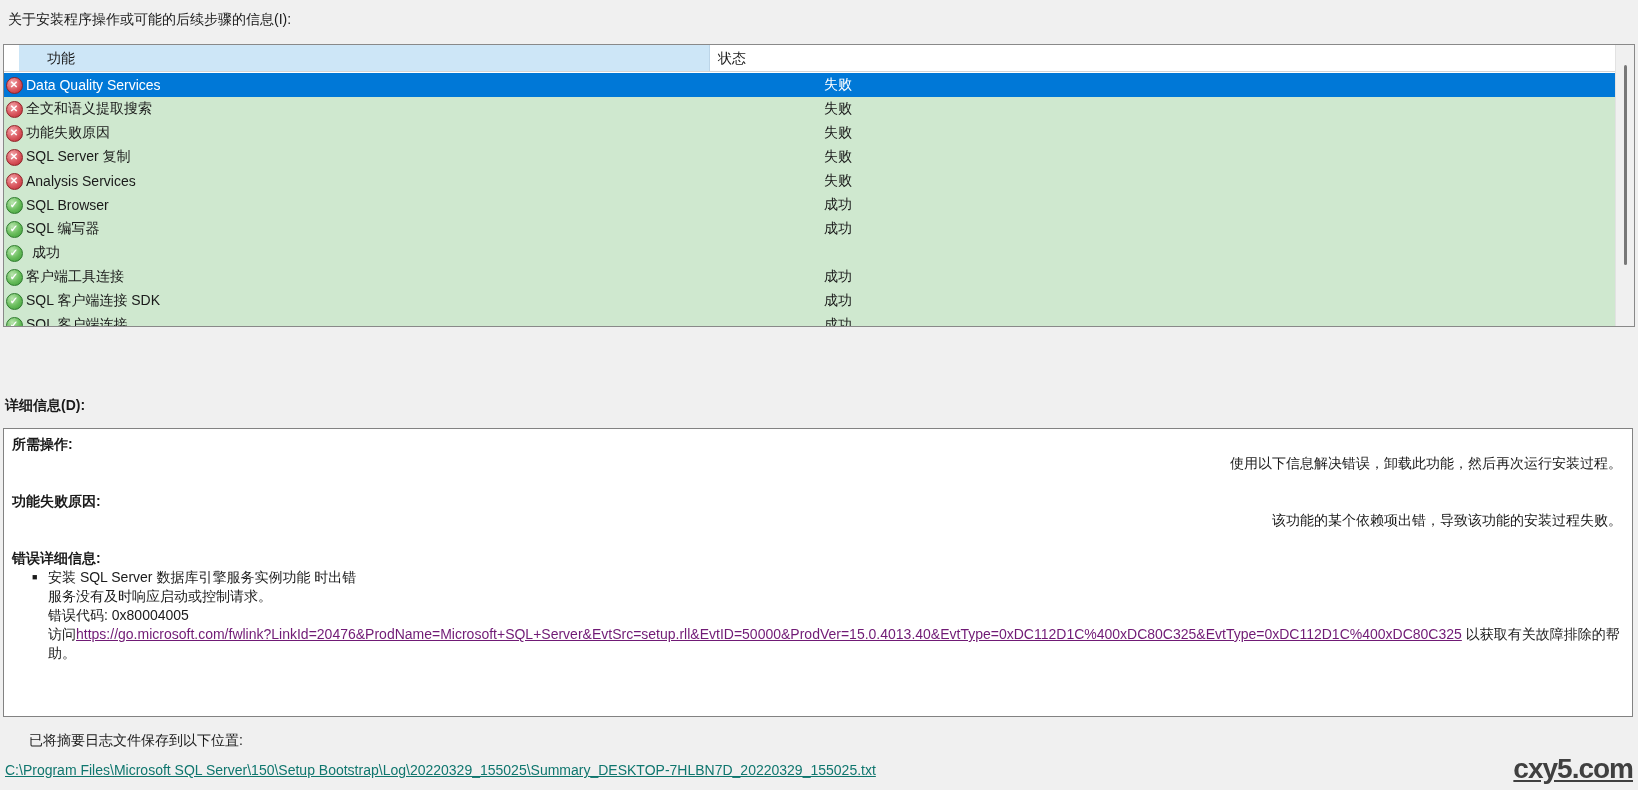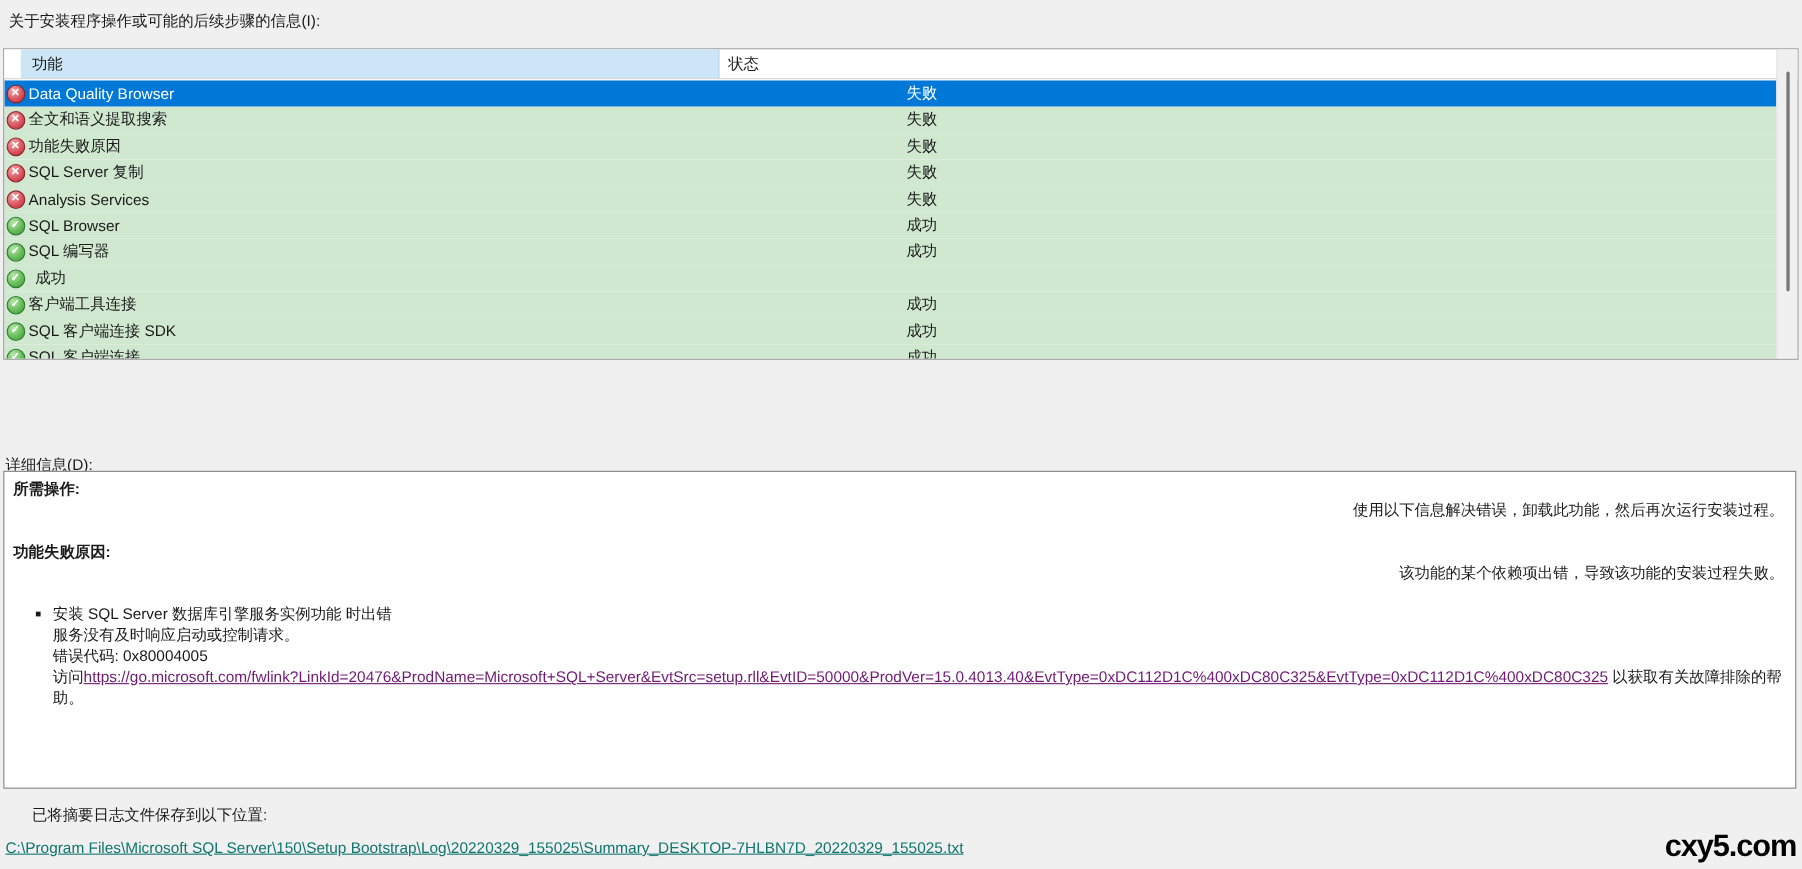--- a/index.html
+++ b/index.html
@@ -14,22 +14,22 @@
   .label { position:absolute; left:8px; white-space:nowrap; }
 
   
   .feature-table {
     position:absolute; left:3px; top:44px; width:1632px; height:283px;
     background:#ffffff; border:1px solid #898989;
   }
   .ft-header { display:flex; height:27px; background:#ffffff; border-bottom:1px solid #d5d5d5; }
   .ft-header .h-icon { width:15px; background:#ffffff; }
   .ft-header .h-feature {
-    width:635px; background:#cde6f7; border-right:1px solid #bcd5e8;
-    line-height:26px; padding-left:10px;
+    width:691px; background:#cde6f7; border-right:1px solid #bcd5e8;
+    line-height:26px; padding-left:28px;
   }
   .ft-header .h-status { flex:1; line-height:26px; padding-left:8px; }
   .ft-body { position:absolute; left:0; top:28px; width:1611px; height:253px; overflow:hidden; }
   .row { display:flex; align-items:center; height:24px; background:#cfe8cf; }
   .row.selected { background:#0078d7; color:#ffffff; }
   .cell-icon { width:20px; display:flex; align-items:center; justify-content:center; }
   .status-icon {
     width:17px; height:17px; border-radius:50%;
     display:inline-flex; align-items:center; justify-content:center;
     font-size:10px; font-weight:bold; color:#ffffff; line-height:1;
@@ -64,41 +64,42 @@
   .bullet-line { position:relative; }
   .bullet-glyph { position:absolute; left:-16px; top:0; font-size:9px; }
   .link-wrap { padding-left:36px; word-wrap:break-word; overflow-wrap:break-word; }
   a.ext-link { color:#701a75; text-decoration:underline; word-break:break-all; cursor:pointer; }
   a.file-link {
     position:absolute; left:5px; top:762px;
     color:#0f766e; text-decoration:underline; cursor:pointer; white-space:nowrap;
   }
   .watermark {
     position:absolute; right:5px; top:753px;
-    color:#000000; font-weight:bold; font-size:28px; letter-spacing:-1px;
+    color:#404040; font-weight:bold; font-size:28px; letter-spacing:-1px;
     font-family:"Liberation Sans", sans-serif;
+    text-decoration:underline;
   }
 </style>
 </head>
 <body>
 
 <div class="label" style="top:11px;">关于安装程序操作或可能的后续步骤的信息(I):</div>
 
 <div class="feature-table">
   <div class="ft-header">
     <div class="h-icon"></div>
     <div class="h-feature">功能</div>
     <div class="h-status">状态</div>
   </div>
   <div class="ft-body">
       <div class="row selected">
         <span class="cell-icon">
           <span class="status-icon failure">✕</span>
         </span>
-        <span class="cell-feature">Data Quality Browser</span>
+        <span class="cell-feature">Data Quality Services</span>
         <span class="cell-status">失败</span>
       </div>
       <div class="row">
         <span class="cell-icon">
           <span class="status-icon failure">✕</span>
         </span>
         <span class="cell-feature">全文和语义提取搜索</span>
         <span class="cell-status">失败</span>
       </div>
       <div class="row">
@@ -162,32 +163,33 @@
         </span>
         <span class="cell-feature">SQL 客户端连接</span>
         <span class="cell-status">成功</span>
       </div>
     </div>
   <div class="ft-scrollbar">
     <div class="ft-thumb"></div>
   </div>
 </div>
 
-<div class="label" style="top:414px; left:5px;">详细信息(D):</div>
+<div class="label" style="top:397px; left:5px;font-weight:bold;">详细信息(D):</div>
 
 <div class="details-box">
   <div class="detail-section">
     <div class="d-heading">所需操作:</div>
     <div class="d-body">使用以下信息解决错误，卸载此功能，然后再次运行安装过程。</div>
   </div>
   <div class="detail-section">
     <div class="d-heading">功能失败原因:</div>
     <div class="d-body">该功能的某个依赖项出错，导致该功能的安装过程失败。</div>
   </div>
   <div class="detail-section">
+    <div class="d-heading">错误详细信息:</div>
     <div class="error-lines">
       <div class="bullet-line">
         <span class="bullet-glyph">■</span><span>安装 SQL Server 数据库引擎服务实例功能 时出错</span>
       </div>
       <div>服务没有及时响应启动或控制请求。</div>
       <div>错误代码: 0x80004005</div>
     </div>
     <div class="link-wrap"><span>访问</span><a class="ext-link">https://go.microsoft.com/fwlink?LinkId=20476&amp;ProdName=Microsoft+SQL+Server&amp;EvtSrc=setup.rll&amp;EvtID=50000&amp;ProdVer=15.0.4013.40&amp;EvtType=0xDC112D1C%400xDC80C325&amp;EvtType=0xDC112D1C%400xDC80C325</a><span> 以获取有关故障排除的帮助。</span>
     </div>
   </div>

